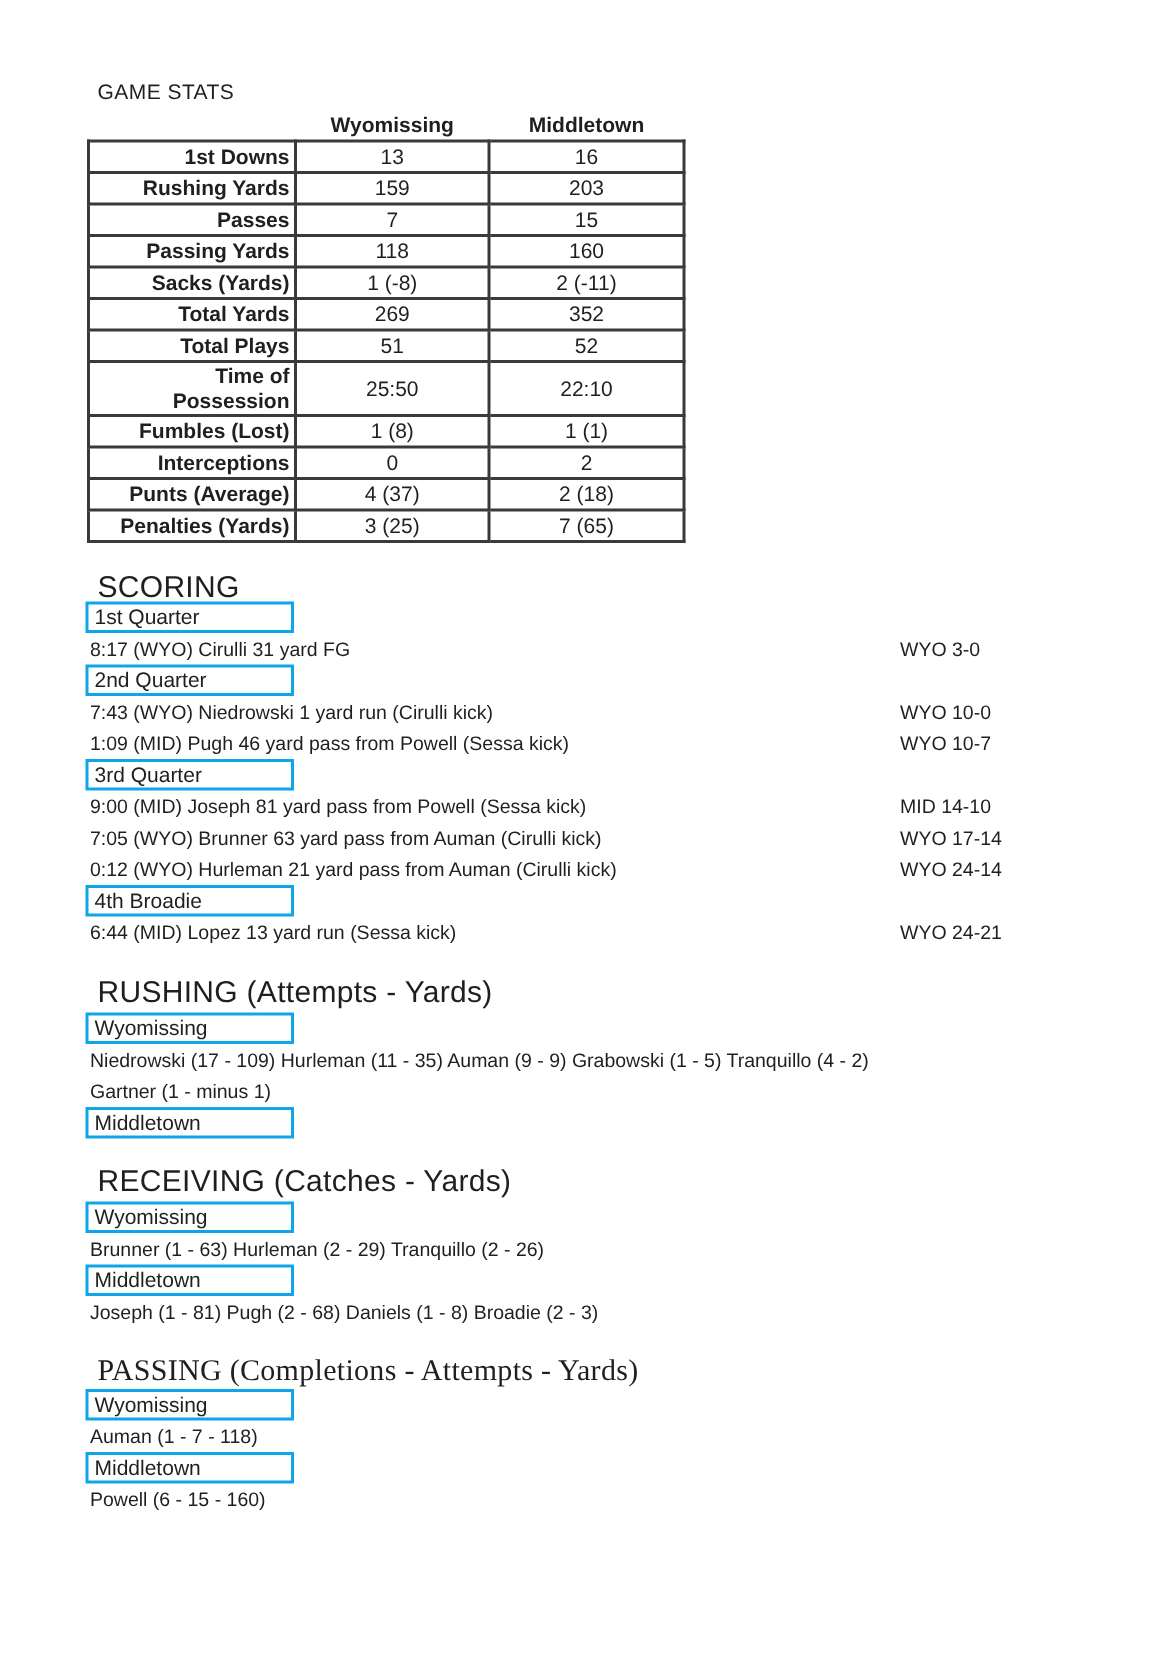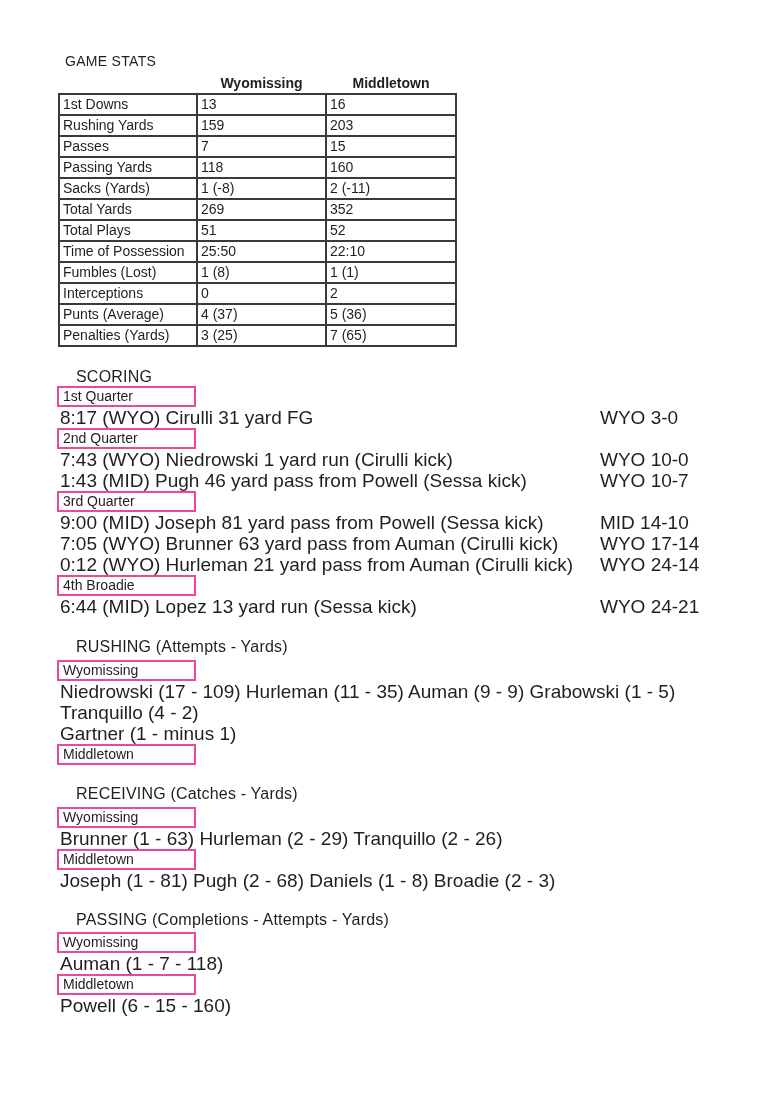--- a/index.html
+++ b/index.html
@@ -44,54 +44,54 @@
     font-size: 14px;
     padding: 0 0 2px 0;
     line-height: 16px;
   }
   table.stats tbody td {
     border: 2px solid #3a3a3a;
     height: 21px;
     line-height: 17px;
     padding: 0 3px;
   }
-  table.stats tbody td.lbl { text-align: left; }
-  table.stats tbody td.val { }
+  table.stats tbody td.lbl { text-align: right; font-weight: bold; }
+  table.stats tbody td.val { text-align: center; }
   
   .section-title {
-    font-size: 16px;
+    font-size: 20px;
     line-height: 18px;
-    margin-left: 16px;
+    margin-left: 5px;
     letter-spacing: 0.2px;
   }
   .scoring-title { margin-top: 21px; }
   .boxed-label {
     width: 139px;
-    border: 2px solid #ec4899;
+    border: 2px solid #0ea5e9;
     height: 21px;
     line-height: 17px;
     padding: 0 4px;
     font-size: 14px;
     margin-left: -3px;
   }
   .play-line, .stat-line {
-    font-size: 19px;
+    font-size: 13px;
     line-height: 21px;
     position: relative;
     width: 660px;
   }
   .play-score {
     position: absolute;
     left: 540px;
     top: 0;
     white-space: nowrap;
   }
   .rushing-title  { margin-top: 21px; }
   .receiving-title{ margin-top: 20px; }
-  .passing-title  { margin-top: 20px; }
+  .passing-title  { margin-top: 20px; font-family: Liberation Serif, serif; }
   .mt4 { margin-top: 4px; }
   .mt3 { margin-top: 3px; }
 </style>
 </head>
 <body>
 
 <div class="page">
 
   <div class="page-title">GAME STATS</div>
 
@@ -155,21 +155,21 @@
           <td class="val">1 (1)</td>
         </tr>
       <tr>
           <td class="lbl">Interceptions</td>
           <td class="val">0</td>
           <td class="val">2</td>
         </tr>
       <tr>
           <td class="lbl">Punts (Average)</td>
           <td class="val">4 (37)</td>
-          <td class="val">5 (36)</td>
+          <td class="val">2 (18)</td>
         </tr>
       <tr>
           <td class="lbl">Penalties (Yards)</td>
           <td class="val">3 (25)</td>
           <td class="val">7 (65)</td>
         </tr>
     </tbody>
   </table>
 
   <div class="section-title scoring-title">SCORING</div>
@@ -179,21 +179,21 @@
     <span>8:17 (WYO) Cirulli 31 yard FG</span>
     <span class="play-score">WYO 3-0</span>
   </div>
 
   <div class="boxed-label">2nd Quarter</div>
   <div class="play-line">
     <span>7:43 (WYO) Niedrowski 1 yard run (Cirulli kick)</span>
     <span class="play-score">WYO 10-0</span>
   </div>
   <div class="play-line">
-    <span>1:43 (MID) Pugh 46 yard pass from Powell (Sessa kick)</span>
+    <span>1:09 (MID) Pugh 46 yard pass from Powell (Sessa kick)</span>
     <span class="play-score">WYO 10-7</span>
   </div>
 
   <div class="boxed-label">3rd Quarter</div>
   <div class="play-line">
     <span>9:00 (MID) Joseph 81 yard pass from Powell (Sessa kick)</span>
     <span class="play-score">MID 14-10</span>
   </div>
   <div class="play-line">
     <span>7:05 (WYO) Brunner 63 yard pass from Auman (Cirulli kick)</span>

